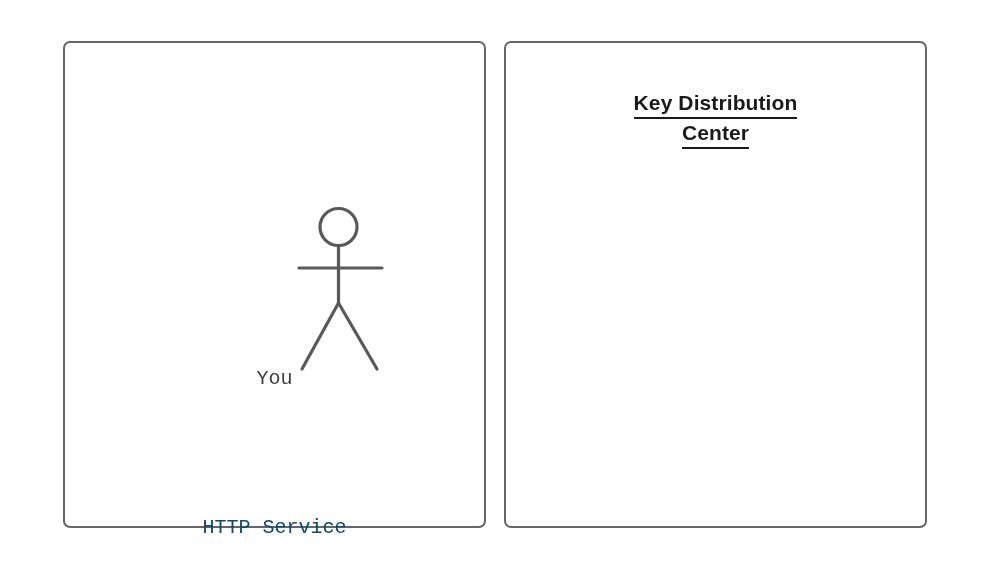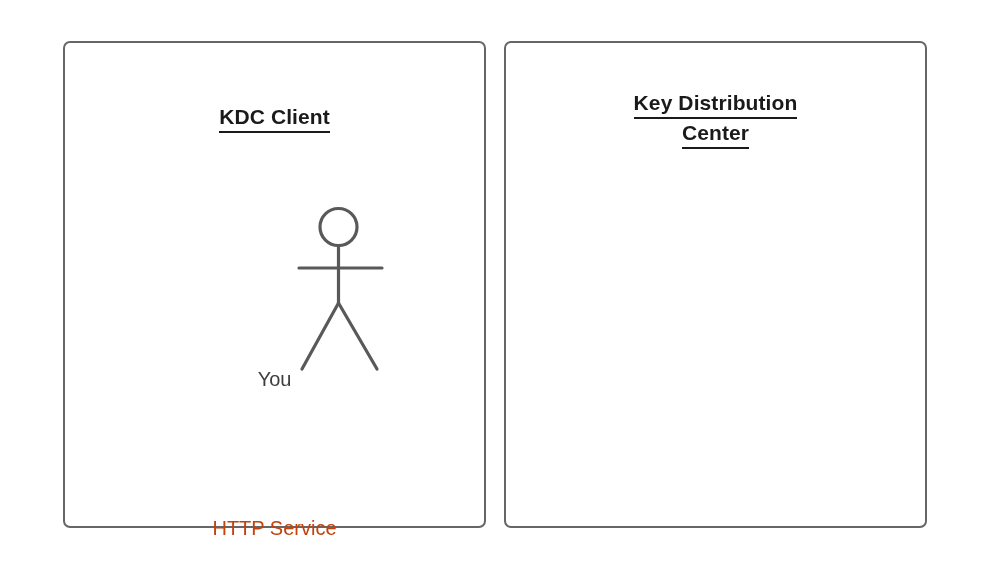--- a/index.html
+++ b/index.html
@@ -61,48 +61,46 @@
   #stick-figure svg { display: block; }
 
   .figure-label {
     position: absolute;
     left: 0;
     right: 0;
     text-align: center;
     font-size: 20px;
     line-height: 24px;
     color: #3d3d3d;
+    font-family: Liberation Mono, monospace;
   }
   #label-you { top: 324px; }
 
   
   #http-service-icon {
     position: absolute;
     left: 231px;
     top: 379px;
     width: 92px;
     height: 90px;
   }
   #http-service-icon svg { display: block; }
 
   #label-http-service {
     top: 473px;
-    color: #c2410c;
+    color: #0c4a6e;
   }
 </style>
 </head>
 <body>
 
 <div id="canvas">
 
   <div class="panel" id="panel-client">
 
-    <div class="panel-title" id="title-client">
-      <span class="tline">KDC Client</span>
-    </div>
 
     <div id="stick-figure">
       <svg width="95" height="172" viewBox="0 0 95 172" xmlns="http://www.w3.org/2000/svg">
         <g fill="none" stroke="#595959" stroke-width="3.2" stroke-linecap="round">
           <circle cx="45.5" cy="24" r="18.5"></circle>
           <line x1="45.5" y1="43" x2="45.5" y2="100"></line>
           <line x1="6" y1="65" x2="89" y2="65"></line>
           <line x1="45.5" y1="100" x2="9" y2="166"></line>
           <line x1="45.5" y1="100" x2="84" y2="166"></line>
         </g>

